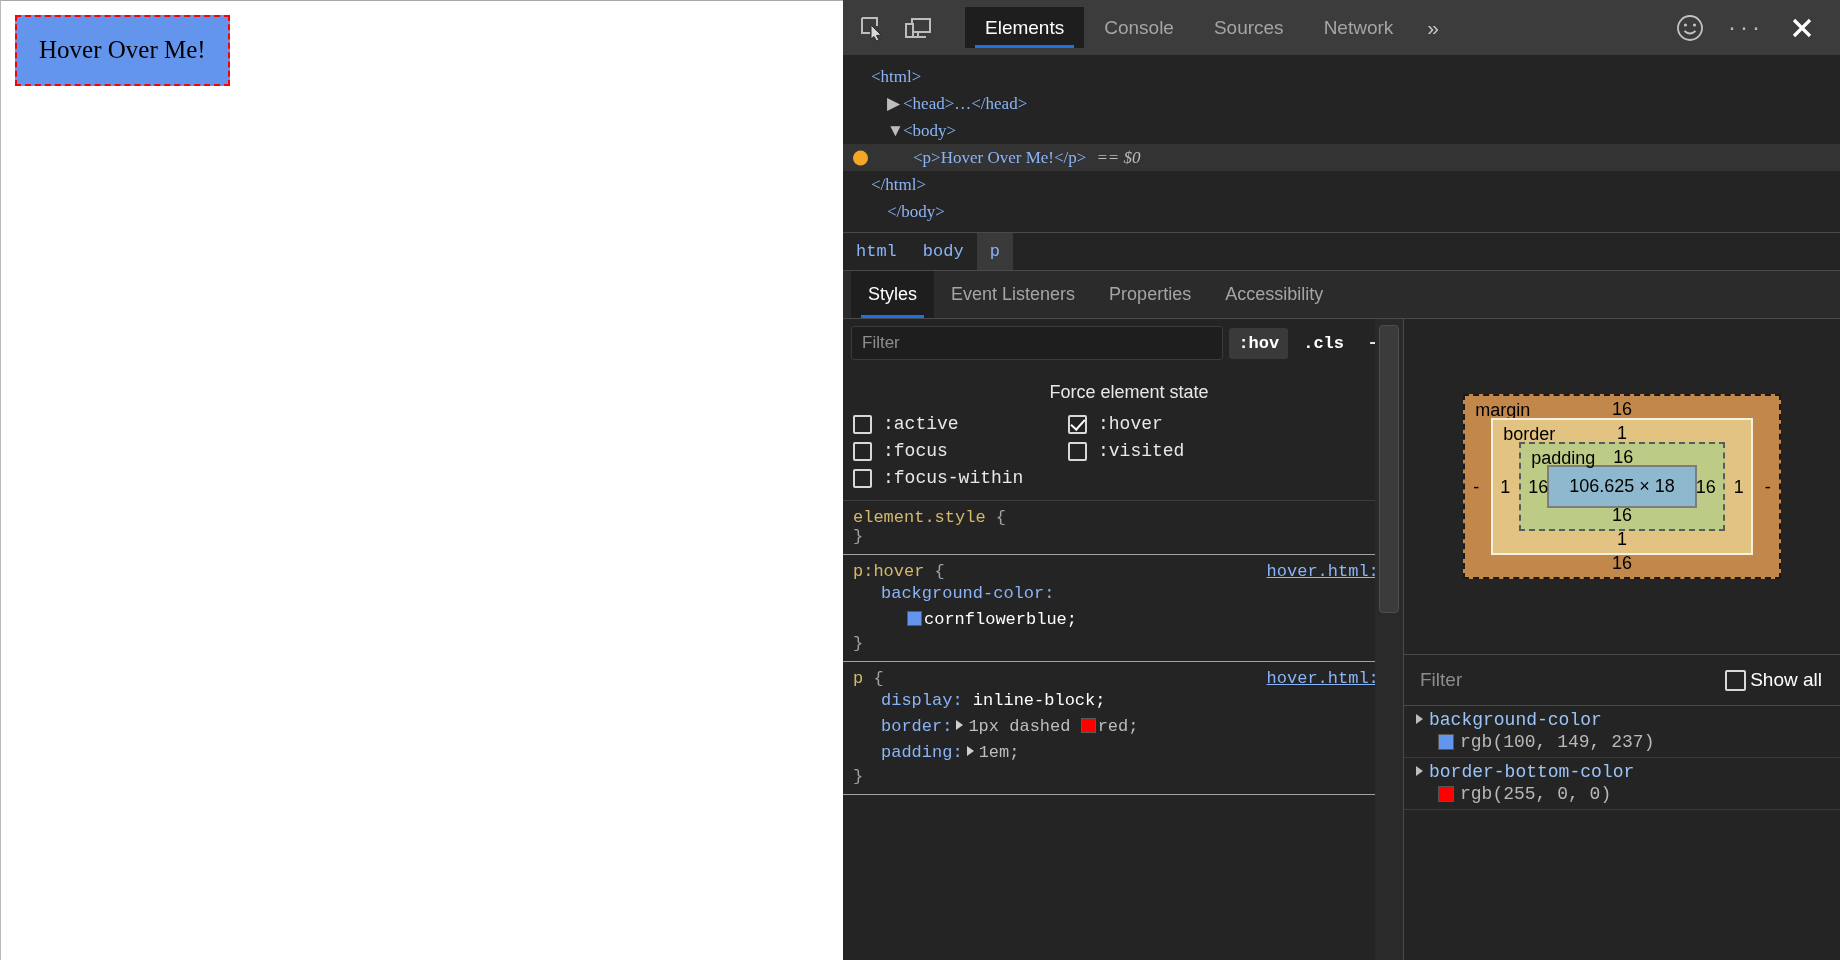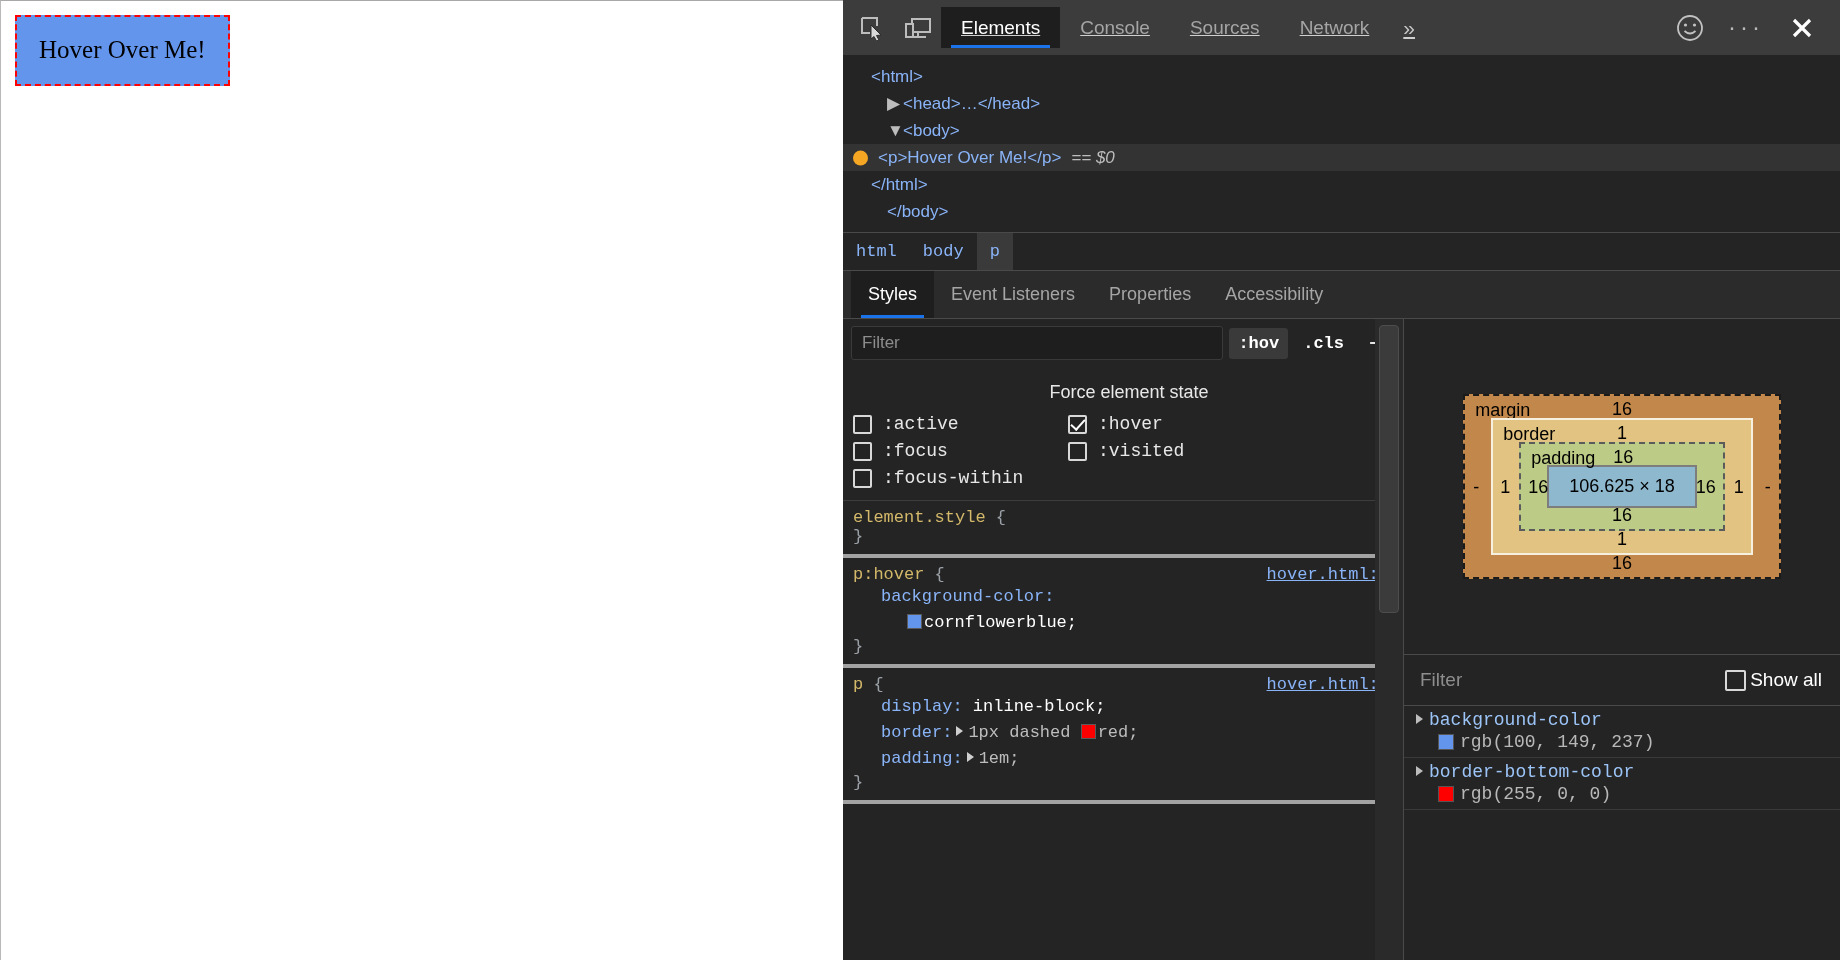--- a/index.html
+++ b/index.html
@@ -48,21 +48,21 @@
     display: flex; align-items: center;
     padding: 0 12px 0 6px;
     position: relative;
   }
   .tb-icon {
     width: 46px; height: 44px;
     display: flex; align-items: center; justify-content: center;
     cursor: pointer;
   }
   .tb-icon svg { display: block; }
-  .tab-strip { display: flex; align-items: stretch; height: 41px; margin-left: 0; text-decoration: underline; }
+  .tab-strip { display: flex; align-items: stretch; height: 41px; margin-left: 24px; }
   .dt-tab {
     display: flex; align-items: center;
     padding: 0 20px;
     font-size: 19px;
     color: #a5a5a5;
     cursor: pointer;
     position: relative;
   }
   .dt-tab.active {
     color: #ffffff;
@@ -75,34 +75,34 @@
   }
   .dt-tab.chev { font-size: 21px; padding: 0 14px; color: #c7c7c7; }
   .tb-right { margin-left: auto; display: flex; align-items: center; gap: 4px; }
   .tb-right .tb-icon { width: 52px; }
   .dots { letter-spacing: 4px; font-size: 24px; color: #b9b9b9; line-height: 0.6; }
 
   
   .dom-tree {
     background: #242424;
     height: 177px; min-height: 177px;
-    font-family: Liberation Sans, sans-serif;
+    font-family: Liberation Serif, serif;
     font-size: 17px;
     padding-top: 8px;
     overflow: hidden;
     position: relative;
   }
   .dom-row {
     display: flex; align-items: center;
     height: 27px;
     padding-left: 28px;
     white-space: pre;
     position: relative;
   }
-  .dom-row.selected { background: #333333; padding-left: 35px; }
+  .dom-row.selected { background: #333333; }
   .dom-row .marker {
     position: absolute; left: 10px; top: 50%; transform: translateY(-50%);
     width: 15px; height: 15px; border-radius: 50%;
     background: #f5a623;
   }
   .tw { color: #8ab4f8; }
   .dollar { color: #bdbdbd; font-style: italic; }
   .arrow { color: #bdbdbd; display: inline-block; width: 16px; }
   .indent1 { padding-left: 44px; }
   .indent2 { padding-left: 70px; }
@@ -221,21 +221,21 @@
     transform: rotate(42deg);
   }
   .cb-label {
     font-family: "Liberation Mono", monospace;
     font-size: 18px; color: #e8e8e8;
   }
 
   .rules { flex: 1; overflow: hidden; font-family: "Liberation Mono", monospace; font-size: 17px; }
   .rule {
     padding: 7px 10px 8px 10px;
-    border-bottom: 4px solid #a3a3a3;
+    border-bottom: 1px solid #a3a3a3;
     position: relative;
   }
   .rule-head { display: flex; align-items: baseline; }
   .sel { color: #d4b96a; }
   .brace { color: #9aa0a6; }
   .origin {
     margin-left: auto;
     color: #8ab4f8;
     text-decoration: underline;
     cursor: pointer;

